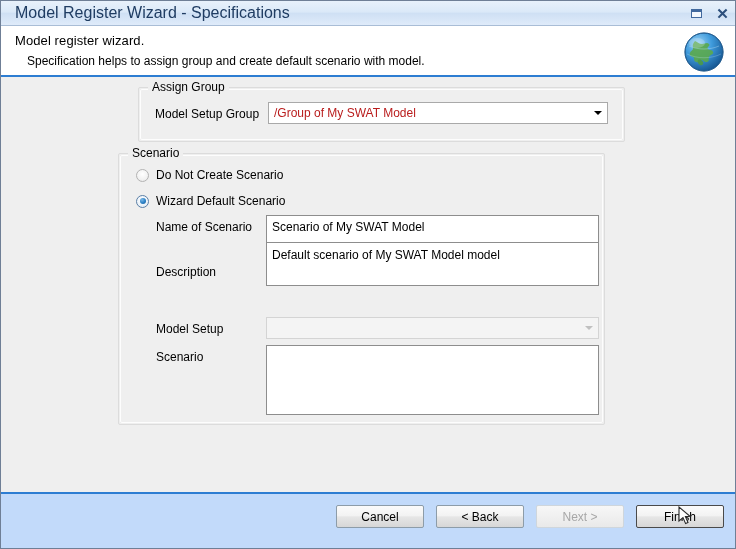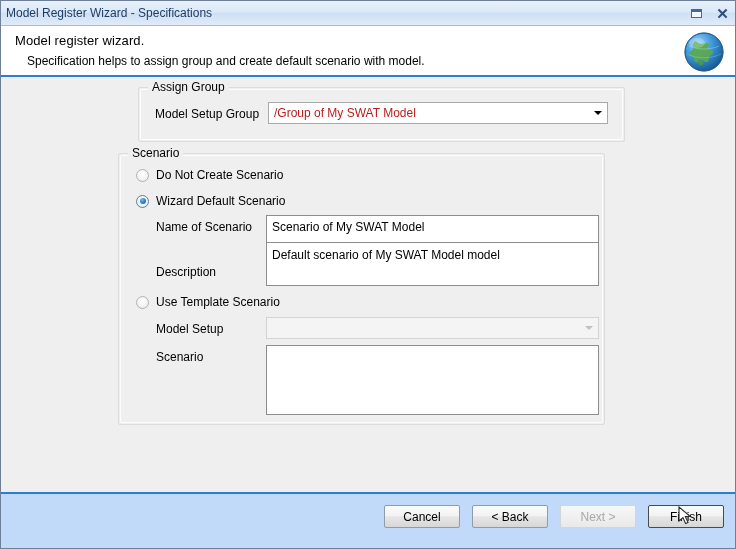--- a/index.html
+++ b/index.html
@@ -31,22 +31,22 @@
     position: relative;
     height: 25px;
     flex: 0 0 25px;
     background: linear-gradient(to bottom, #e8f1fb 0%, #dbe9f8 45%, #cfe0f4 52%, #dfebfa 100%);
     border-bottom: 1px solid #a9bdd6;
     display: flex;
     align-items: center;
     box-sizing: border-box;
   }
   #title-text {
-    padding-left: 5px;
-    font-size: 12px;
+    padding-left: 14px;
+    font-size: 16px;
     color: #1f3c62;
     white-space: nowrap;
   }
   #titlebar-buttons {
     position: absolute;
     right: 4px;
     top: 0;
     height: 25px;
     display: flex;
     align-items: center;
@@ -253,21 +253,21 @@
     position: relative;
   }
   #footer-buttons {
     position: absolute;
     right: 11px;
     top: 11px;
     display: flex;
     gap: 12px;
   }
   .btn {
-    width: 76px;
+    width: 88px;
     height: 23px;
     box-sizing: border-box;
     border: 1px solid #8d9ca8;
     border-radius: 2px;
     background: linear-gradient(to bottom, #fbfbfb 0%, #f2f2f2 48%, #e6e6e6 51%, #d7d7d7 100%);
     font-family: "Liberation Sans", sans-serif;
     font-size: 12px;
     color: #000;
     display: flex;
     align-items: center;
@@ -359,24 +359,20 @@
         <span class="radio checked"></span>
         <span class="radio-label">Wizard Default Scenario</span>
       </div>
 
       <span class="fld-label" style="left:37px; top:66px;">Name of Scenario</span>
       <div class="textbox" style="left:147px; top:61px; width:333px; height:30px;">Scenario of My SWAT Model</div>
 
       <span class="fld-label" style="left:37px; top:111px;text-align:right;">Description</span>
       <div class="textbox tall" style="left:147px; top:88px; width:333px; height:44px;">Default scenario of My SWAT Model model</div>
 
-      <div class="radio-row" style="left:17px; top:141px;">
-        <span class="radio"></span>
-        <span class="radio-label">Use Template Scenario</span>
-      </div>
 
       <span class="fld-label" style="left:37px; top:168px;">Model Setup</span>
       <div class="combobox disabled" style="left:147px; top:163px; width:333px;">
         <span class="cb-value"></span>
         <span class="cb-arrow">
           <span class="tri"></span>
         </span>
       </div>
 
       <span class="fld-label" style="left:37px; top:196px;">Scenario</span>

